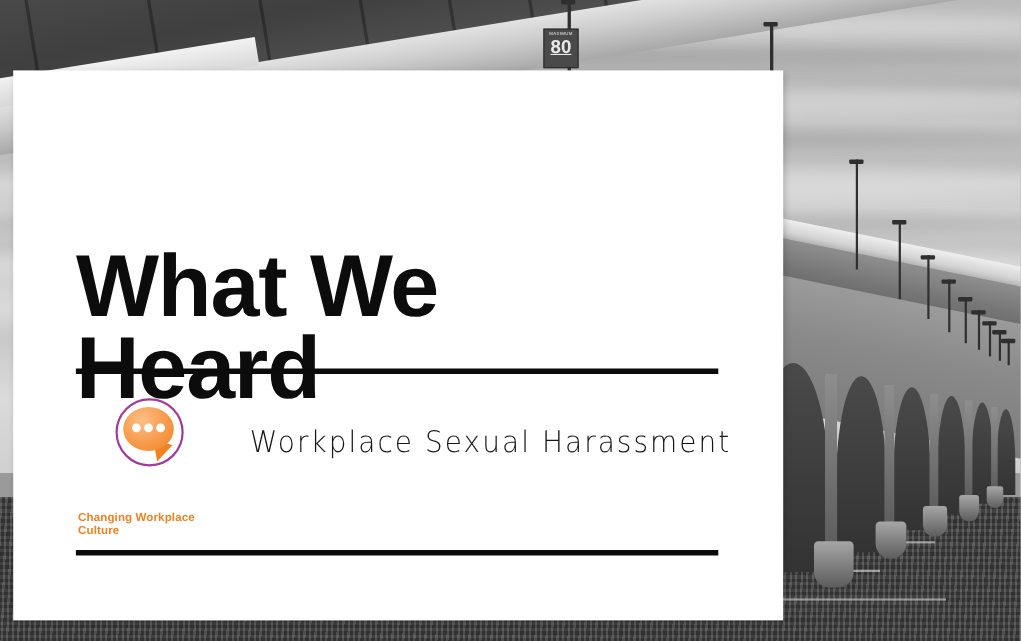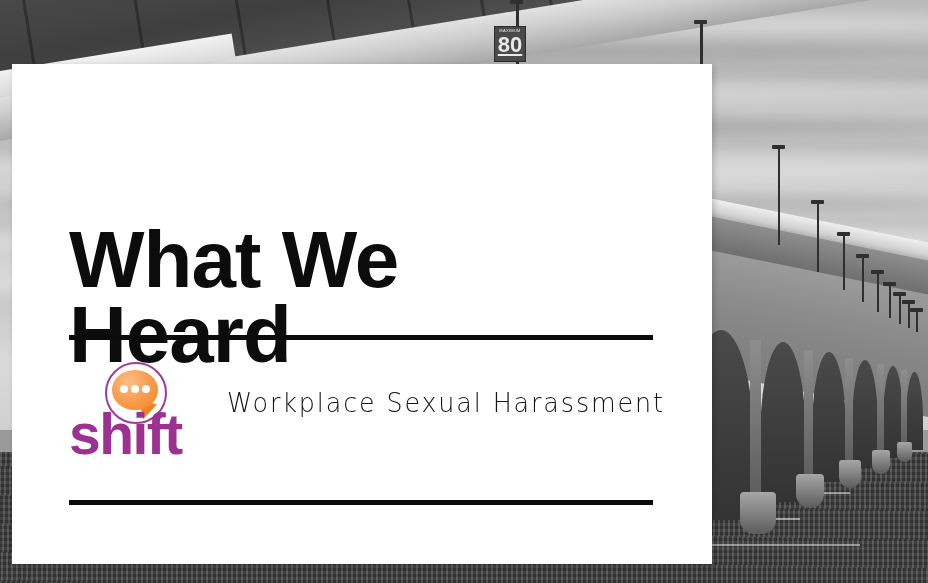--- a/index.html
+++ b/index.html
@@ -115,21 +115,21 @@
     position:absolute;
     background:linear-gradient(180deg,#a6a6a6,#7e7e7e 55%,#5c5c5c);
     border-radius:4px 4px 14px 14px;
   }
   .sign{
     position:absolute;background:#4a4a4a;border:1px solid #2c2c2c;
     color:#e9e9e9;text-align:center;font-family:"Liberation Sans",sans-serif;
     line-height:1;
   }
   .sign .sm{display:block;font-size:4px;letter-spacing:.3px;margin-top:2px;}
-  .sign .big{display:block;font-size:22px;font-weight:bold;margin-top:1px;text-decoration:underline;}
+  .sign .big{display:block;font-size:17px;font-weight:bold;margin-top:1px;text-decoration:underline;}
 
   
   #card{
     position:absolute;
     left:0; top:64px;
     width:700px; height:500px;
     background:#ffffff;
     box-shadow:2px 2px 6px rgba(0,0,0,.18);
     margin-left:12px;
   }
@@ -300,21 +300,21 @@
 
     <div class="logo">
       <div class="logo-bubble">
         <div class="logo-ring"></div>
         <div class="logo-tail"></div>
         <div class="logo-bub"></div>
         <div class="dot d1"></div>
         <div class="dot d2"></div>
         <div class="dot d3"></div>
       </div>
-      <div class="logo-word">shift</div>
+      <div class="logo-tag">Changing Workplace Culture</div>
     </div>
 
     <div class="sub1">Workplace Sexual Harassment</div>
 
 
     <div class="rule bottom"></div>
   </div>
 
 </div>
 

